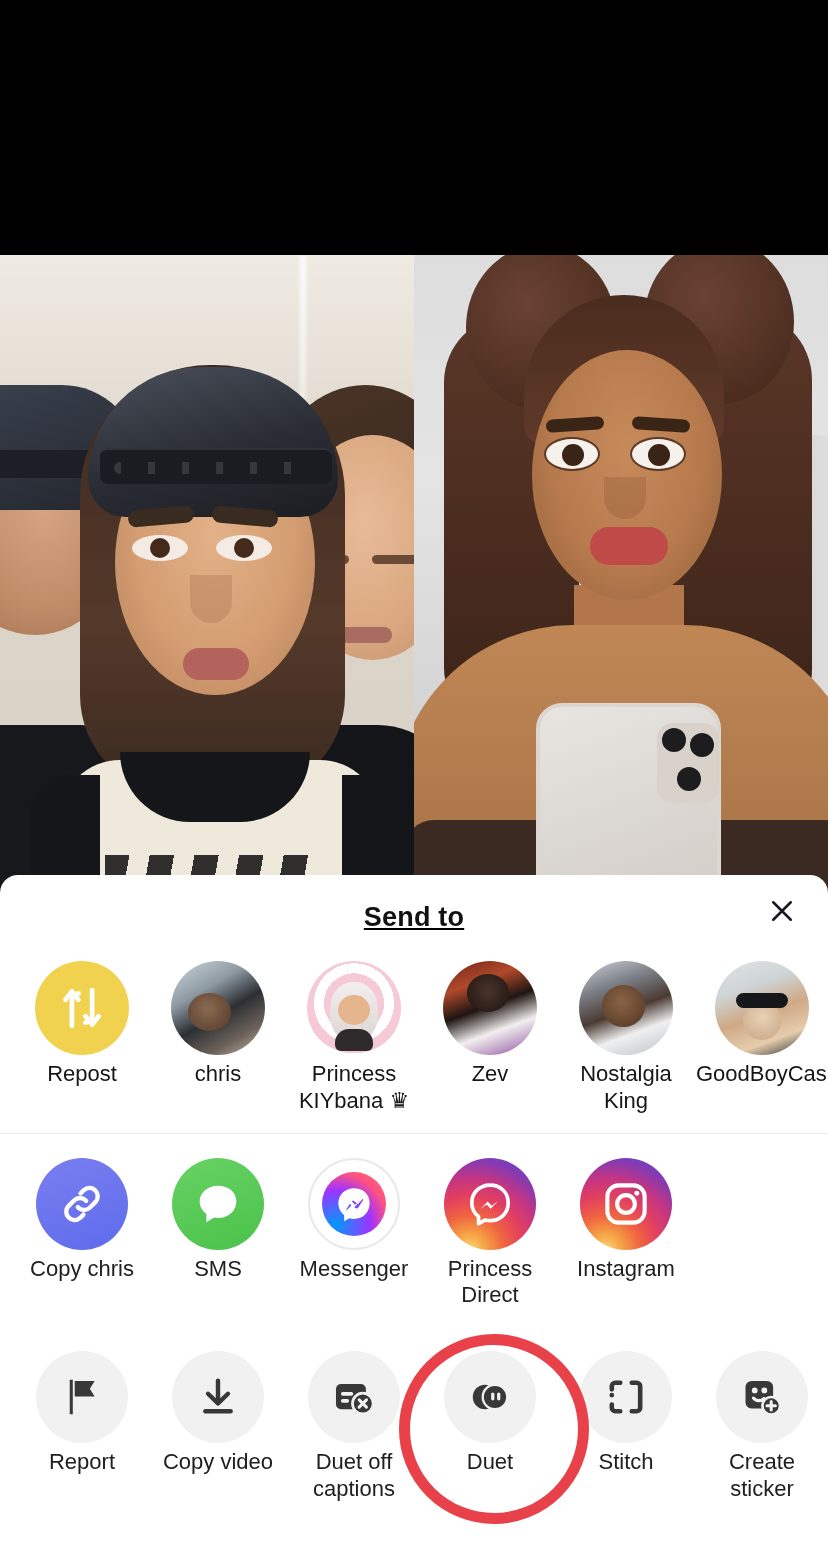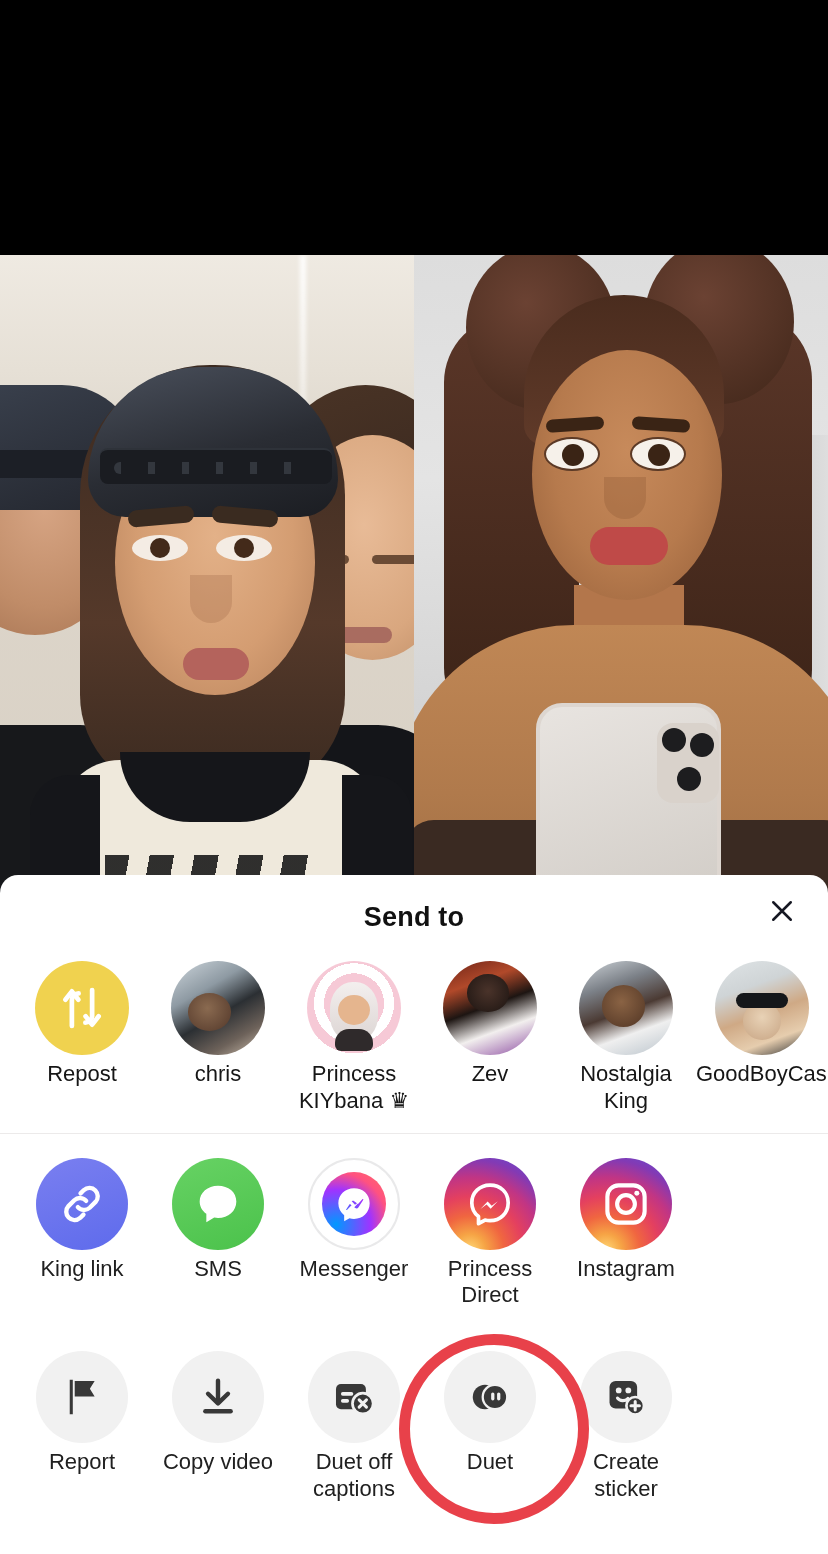--- a/index.html
+++ b/index.html
@@ -150,20 +150,21 @@
 
   
   #share-sheet {
     position:absolute; left:0; bottom:0; width:828px; height:679px;
     background:#fff; border-radius:18px 18px 0 0;
     display:flex; flex-direction:column;
   }
   #sheet-header {
     position:relative; height:72px; display:flex; align-items:center; justify-content:center;
     padding-top: 12px;
+    text-decoration: underline;
   }
   #sheet-title { font-size:27px; font-weight:bold; color:#111; letter-spacing:.2px; }
   #close-button {
     position:absolute; right:24px; top:50%; transform:translateY(-50%);
     width:44px; height:44px; display:flex; align-items:center; justify-content:center; cursor:pointer;
   }
   #close-button svg { width:30px; height:30px; }
 
   .row { display:flex; padding:0 14px; }
   #contacts-row { padding-top:14px; padding-bottom:18px; }
@@ -385,21 +386,21 @@
 
     <div class="row" id="apps-row">
 
       <div class="cell">
         <div class="circ app-circ" id="copylink-circle">
           <svg viewBox="0 0 24 24" fill="none" stroke="#fff" stroke-width="2.1" stroke-linecap="round">
             <path d="M10 13.5a4 4 0 0 0 5.7.3l2.8-2.8a4 4 0 0 0-5.6-5.7l-1.6 1.6"></path>
             <path d="M14 10.5a4 4 0 0 0-5.7-.3l-2.8 2.8a4 4 0 0 0 5.6 5.7l1.6-1.6"></path>
           </svg>
         </div>
-        <div class="label">King link</div>
+        <div class="label">Copy chris</div>
       </div>
 
       <div class="cell">
         <div class="circ app-circ" id="sms-circle">
           <svg viewBox="0 0 24 24" fill="#fff">
             <path d="M12 3.2c-5 0-8.8 3.3-8.8 7.6 0 2.4 1.2 4.5 3.2 5.9v4l3.8-2.2c.6.1 1.2.2 1.8.2 5 0 8.8-3.3 8.8-7.9S17 3.2 12 3.2z"></path>
           </svg>
         </div>
         <div class="label">SMS</div>
       </div>
@@ -480,20 +481,31 @@
           <svg viewBox="0 0 24 24">
             <circle cx="9.4" cy="12" r="6.4" fill="#383838"></circle>
             <circle cx="14.6" cy="12" r="6.4" fill="#383838" stroke="#f1f1f1" stroke-width="1.2"></circle>
             <rect x="12.6" y="9.6" width="1.7" height="4.2" rx=".85" fill="#f1f1f1"></rect>
             <rect x="15.7" y="9.6" width="1.7" height="4.2" rx=".85" fill="#f1f1f1"></rect>
           </svg>
         </div>
         <div class="label">Duet</div>
       </div>
 
+      <div class="cell">
+        <div class="circ act-circ">
+          <svg viewBox="0 0 24 24" fill="none" stroke="#383838" stroke-width="2.4" stroke-linecap="round">
+            <path d="M9 4.6H6.4a1.8 1.8 0 0 0-1.8 1.8V8"></path>
+            <path d="M4.6 11v2" stroke-dasharray="0.1 4.2"></path>
+            <path d="M4.6 16v1.6a1.8 1.8 0 0 0 1.8 1.8H9"></path>
+            <path d="M15 4.6h2.6a1.8 1.8 0 0 1 1.8 1.8v11.2a1.8 1.8 0 0 1-1.8 1.8H15"></path>
+          </svg>
+        </div>
+        <div class="label">Stitch</div>
+      </div>
 
       <div class="cell">
         <div class="circ act-circ">
           <svg viewBox="0 0 24 24">
             <rect x="3.4" y="3.6" width="14.4" height="14.4" rx="3.2" fill="#383838"></rect>
             <circle cx="8.2" cy="8.6" r="1.5" fill="#f1f1f1"></circle>
             <circle cx="13.2" cy="8.6" r="1.5" fill="#f1f1f1"></circle>
             <path d="M7.6 12.6c1.2 1.7 4 1.7 5.4.2" stroke="#f1f1f1" stroke-width="1.7" fill="none" stroke-linecap="round"></path>
             <circle cx="16.8" cy="16.6" r="4.6" fill="#383838" stroke="#f1f1f1" stroke-width="1.4"></circle>
             <path d="M16.8 14.4v4.4M14.6 16.6h4.4" stroke="#f1f1f1" stroke-width="1.6" stroke-linecap="round"></path>

